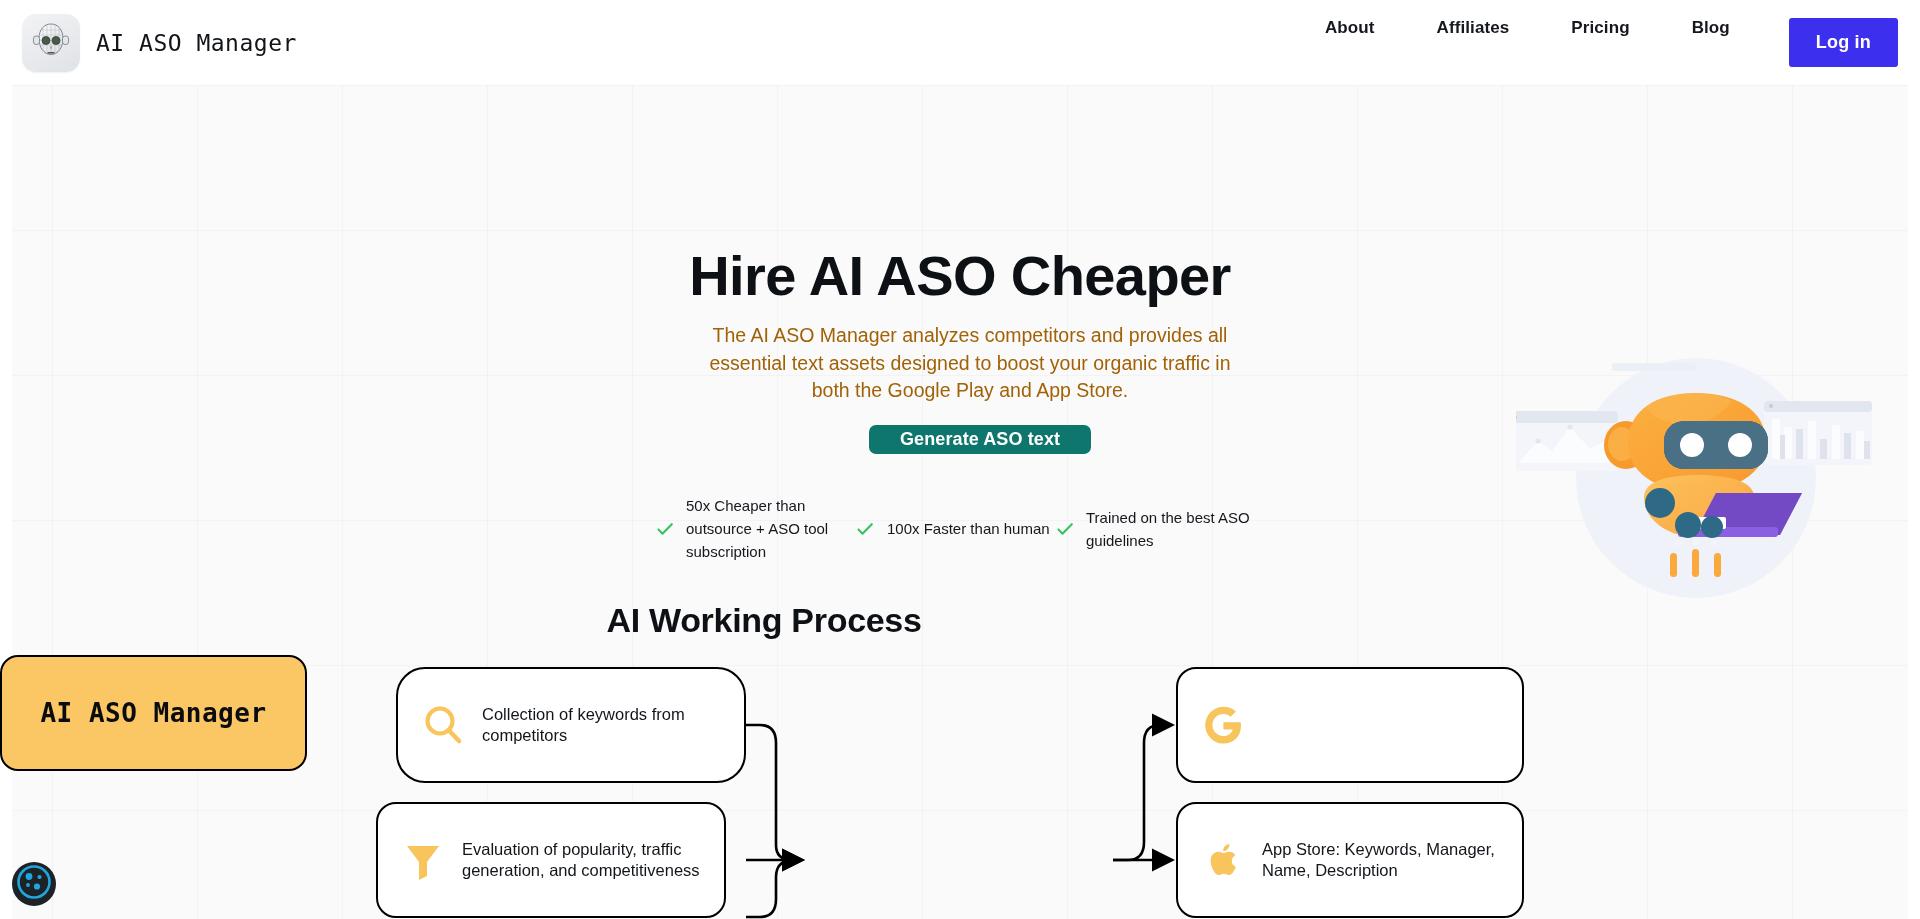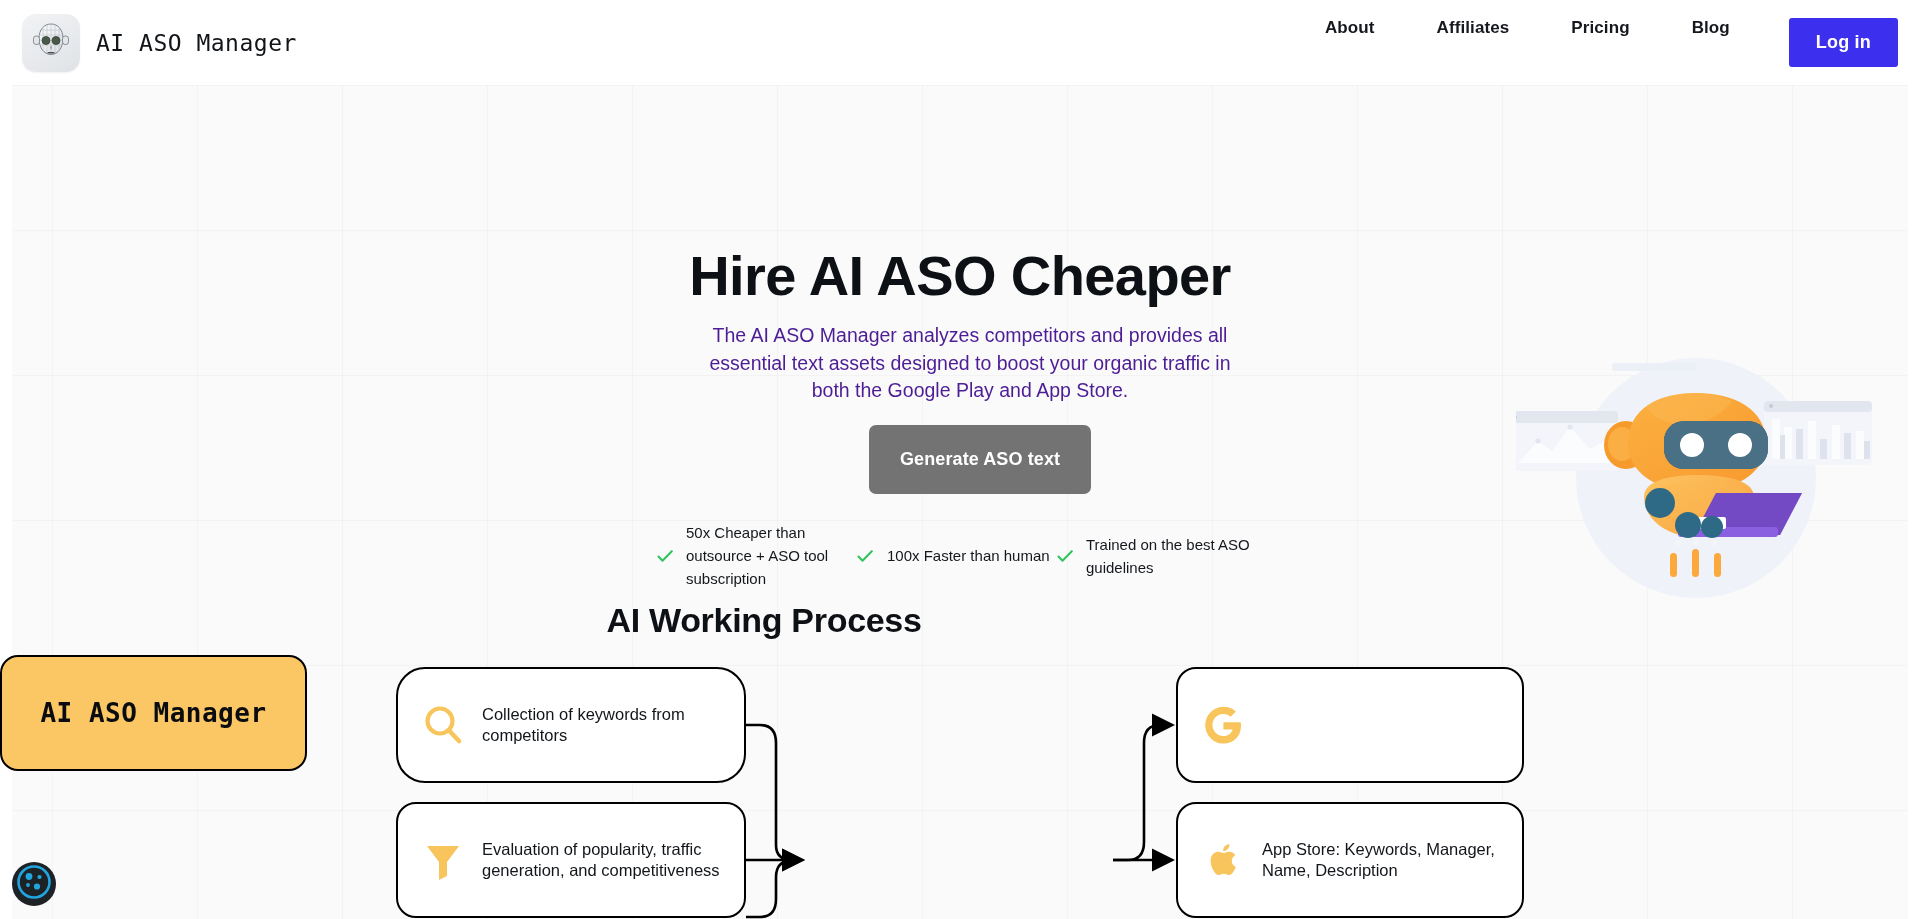--- a/index.html
+++ b/index.html
@@ -53,30 +53,30 @@
     overflow: hidden;
   }
 
   
   .hero-title {
     position: absolute; top: 243px; left: 0; width: 1920px; text-align: center;
     font-size: 56px; font-weight: 700; color: #0d1015; letter-spacing: -.6px;
   }
   .hero-sub {
     position: absolute; top: 322px; left: 690px; width: 560px;
-    text-align: center; font-size: 19.5px; line-height: 27.5px; color: #4c1d95;
+    text-align: center; font-size: 19.5px; line-height: 27.5px; color: #a16207;
   }
   .cta-btn {
     position: absolute; top: 425px; left: 869px;
-    background: #737373; color: #fff; border: none; border-radius: 7px;
-    font-size: 18px; font-weight: 700; padding: 24px 31px; cursor: pointer;
+    background: #0f766e; color: #fff; border: none; border-radius: 7px;
+    font-size: 18px; font-weight: 700; padding: 4px 31px; cursor: pointer;
     font-family: "Liberation Sans", sans-serif; letter-spacing: .1px;
   }
 
-  .features { position: absolute; top: 521px; left: 655px; width: 620px; display: flex; gap: 0; }
+  .features { position: absolute; top: 494px; left: 655px; width: 620px; display: flex; gap: 0; }
   .feature { display: flex; align-items: center; gap: 11px; }
   .f1 { width: 200px; }
   .f2 { width: 200px; gap: 12px; }
   .f3 { width: 200px; }
   .check { flex: 0 0 auto; width: 20px; height: 20px; }
   .feature-text { font-size: 15px; line-height: 23px; color: #14181d; }
 
   
   .illus { position: absolute; top: 345px; left: 1516px; width: 360px; height: 265px; }
 
@@ -96,21 +96,21 @@
   .node-text { font-size: 16.5px; line-height: 21px; color: #12161b; }
   .node-center {
     background: #FBC765; border: 2.6px solid #000; border-radius: 18px;
     display: flex; align-items: center; justify-content: center;
   }
   .node-center-label {
     font-family: "DejaVu Sans Mono", monospace; font-size: 26px;
     font-weight: 700; color: #0a0c0f; letter-spacing: .5px;
   }
   .n-kw   { left: 396px; top: 12px;  width: 350px; height: 116px; border-radius: 29px; }
-  .n-ev   { left: 396px; top: 147px; width: 350px; height: 116px; }
+  .n-ev   { left: 376px; top: 147px; width: 350px; height: 116px; }
   .n-ctr  { left: 806px; top: 147px; width: 307px; height: 116px; }
   .n-gp   { left: 1176px; top: 12px;  width: 348px; height: 116px; }
   .n-as   { left: 1176px; top: 147px; width: 348px; height: 116px; }
 
   .connectors { position: absolute; left: 0; top: 0; width: 1920px; height: 264px; pointer-events: none; }
 
   
   .cookie {
     position: absolute; left: 12px; bottom: 13px; width: 44px; height: 44px;
     border-radius: 50%; background: #1d2227; display: flex;

